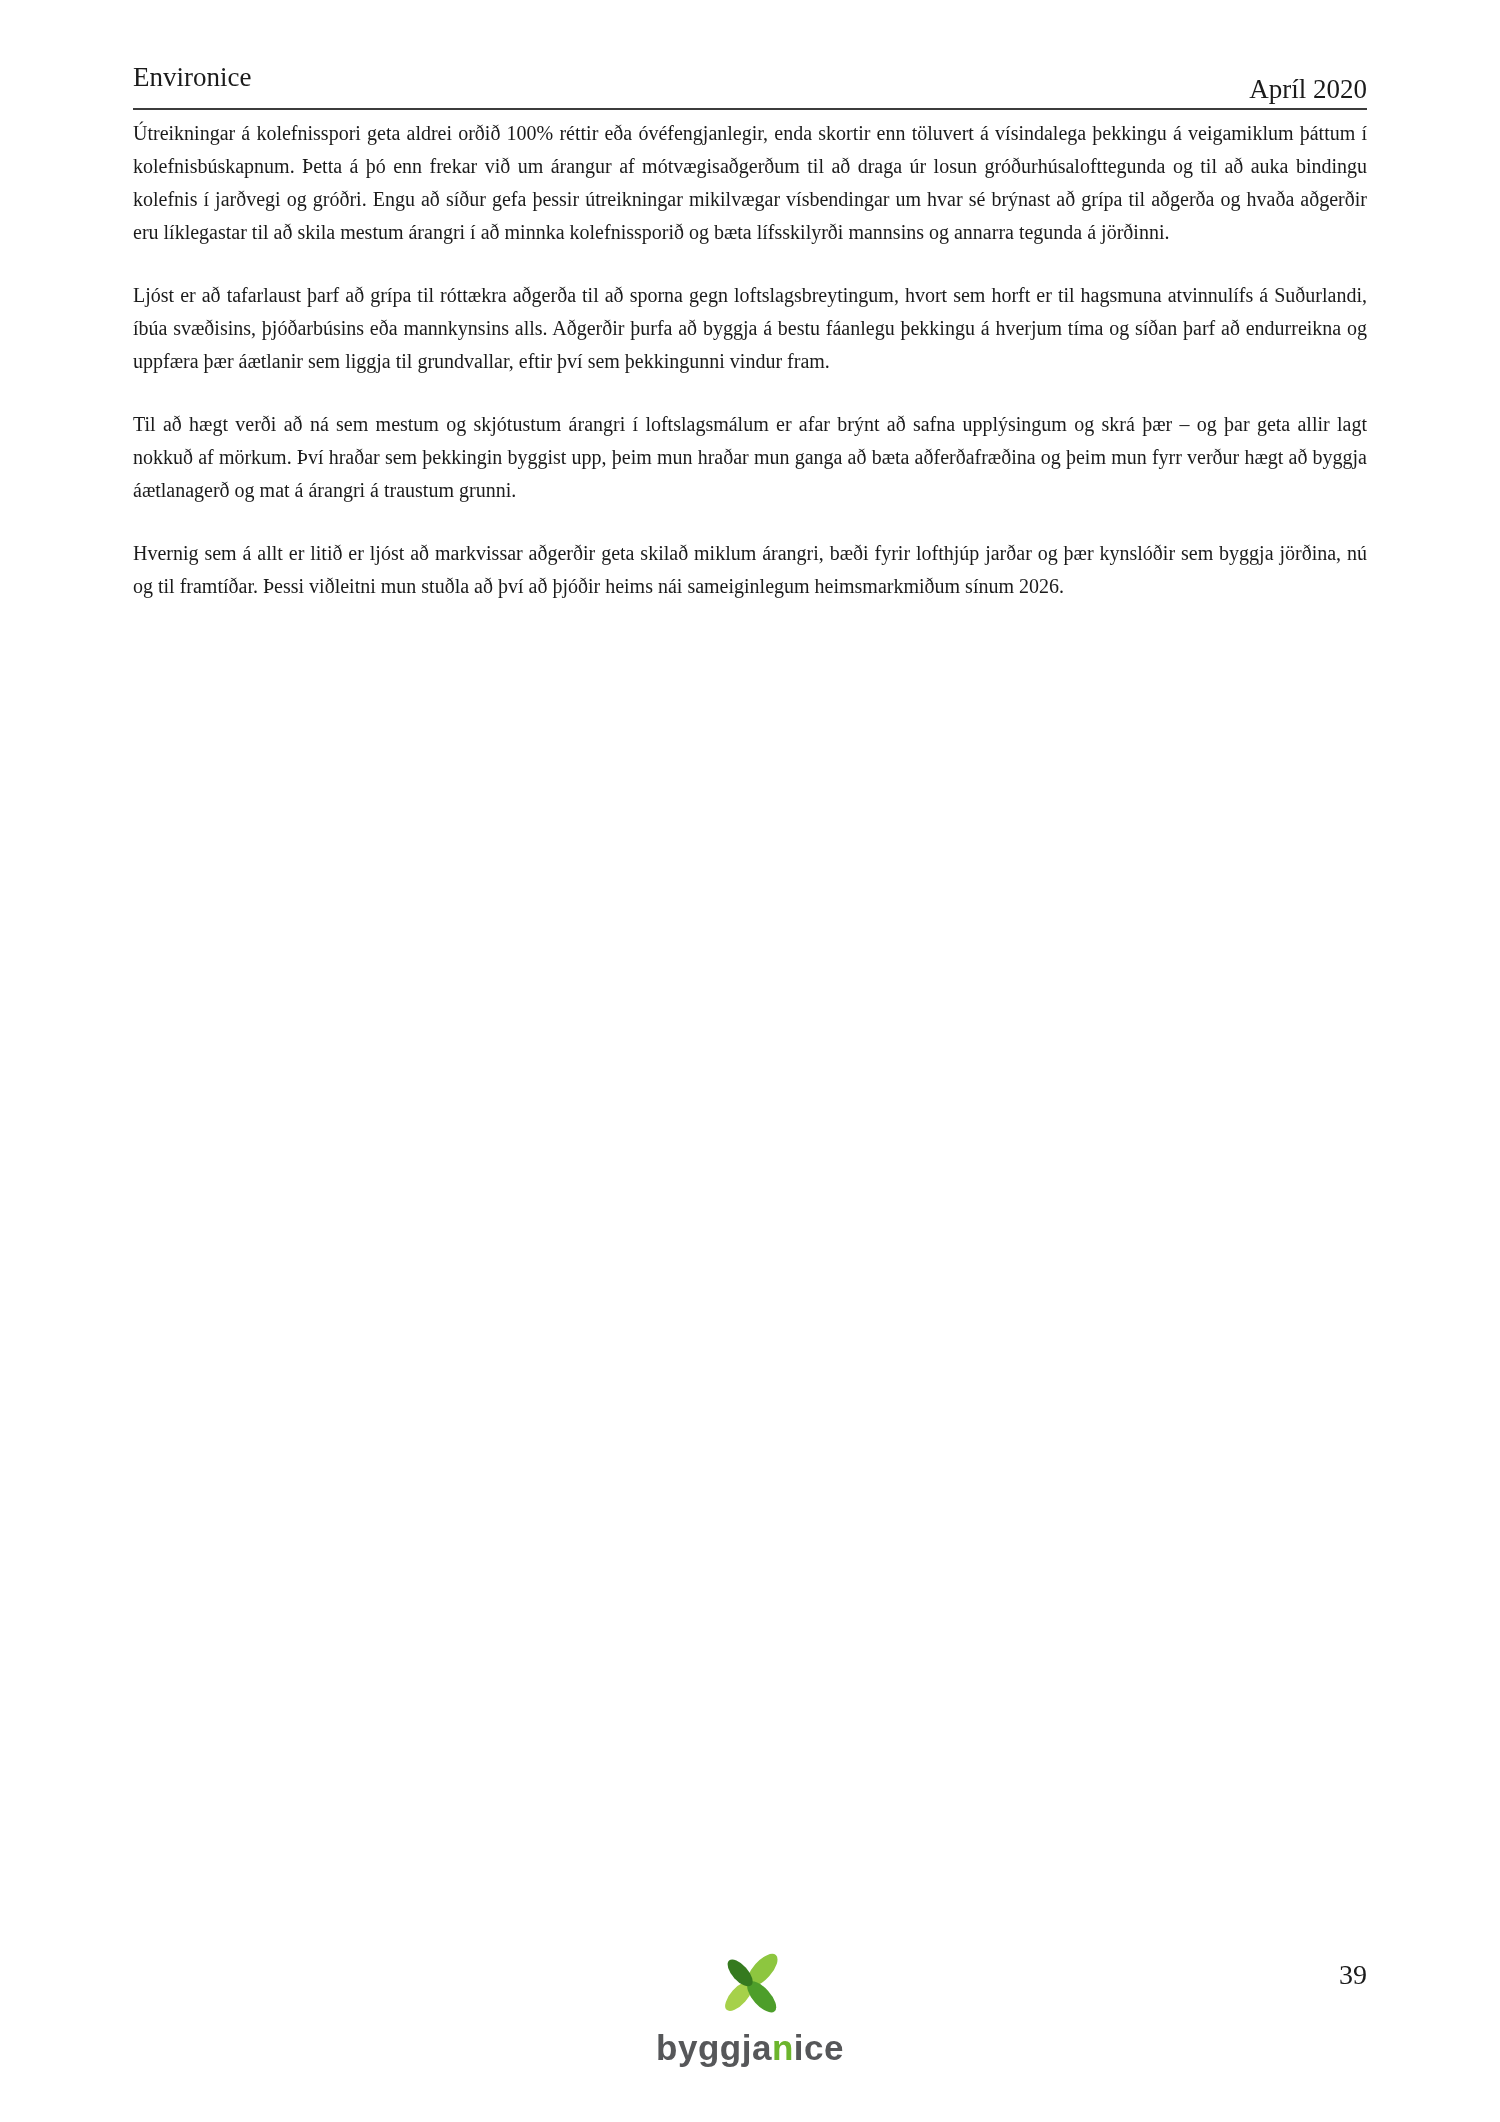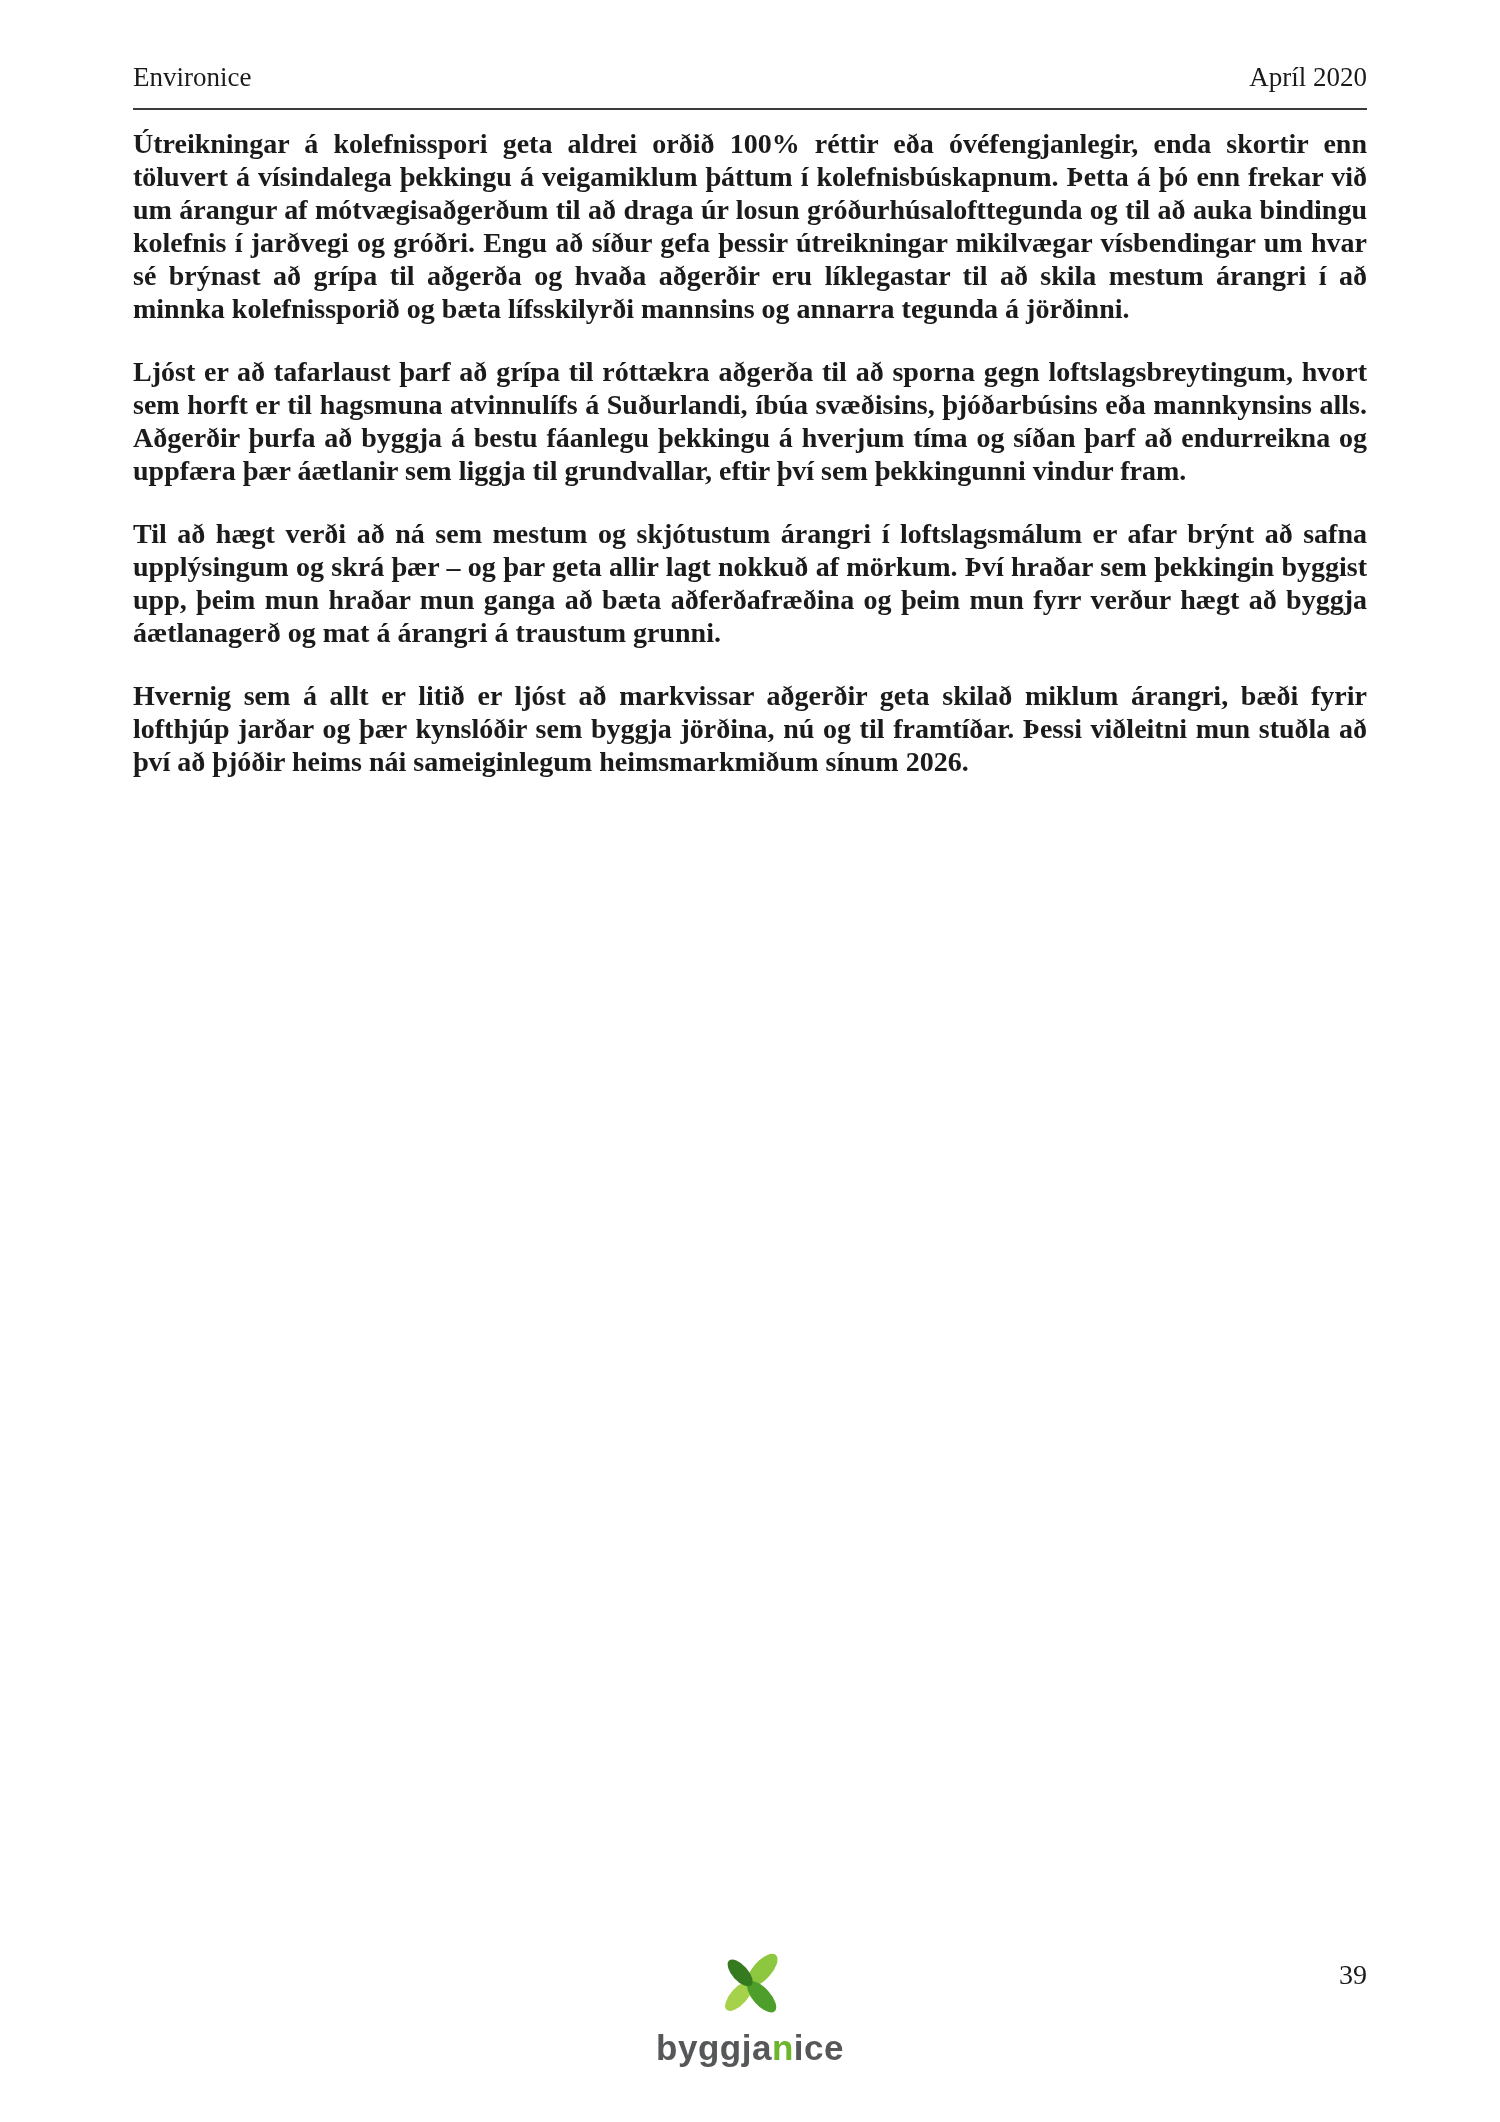--- a/index.html
+++ b/index.html
@@ -26,44 +26,43 @@
   }
   .doc-header {
     position: relative;
     font-size: 27px;
     line-height: 34px;
   }
   .doc-header .org, .doc-header .subtitle { display: block; }
   .doc-header .date {
     position: absolute;
     right: 0;
-    top: 0;
+    top: 12px;
   }
   .rule {
     border: none;
     border-top: 2px solid #3c3c3c;
     margin: 14px 0 0 0;
     height: 0;
   }
   h1.section-heading {
     font-family: "Liberation Sans", "DejaVu Sans", sans-serif;
     font-weight: 400;
     color: var(--heading-blue, #3e7cac);
     font-size: 37px;
     line-height: 42px;
     margin: 26px 0 10px 0;
     letter-spacing: 0.2px;
   }
   h1.section-heading .num { margin-right: 30px; }
   .body-text p {
-    font-size: 28px;
+    font-size: 20px;
     line-height: 33px;
     text-align: justify;
-    margin: 17px 0 30px 0;
-    font-weight: bold;
+    margin: 7px 0 30px 0;
   }
   .footer-logo {
     position: absolute;
     left: 0;
     right: 0;
     top: 1936px;
     text-align: center;
   }
   .footer-logo .icon-wrap {
     display: block;

